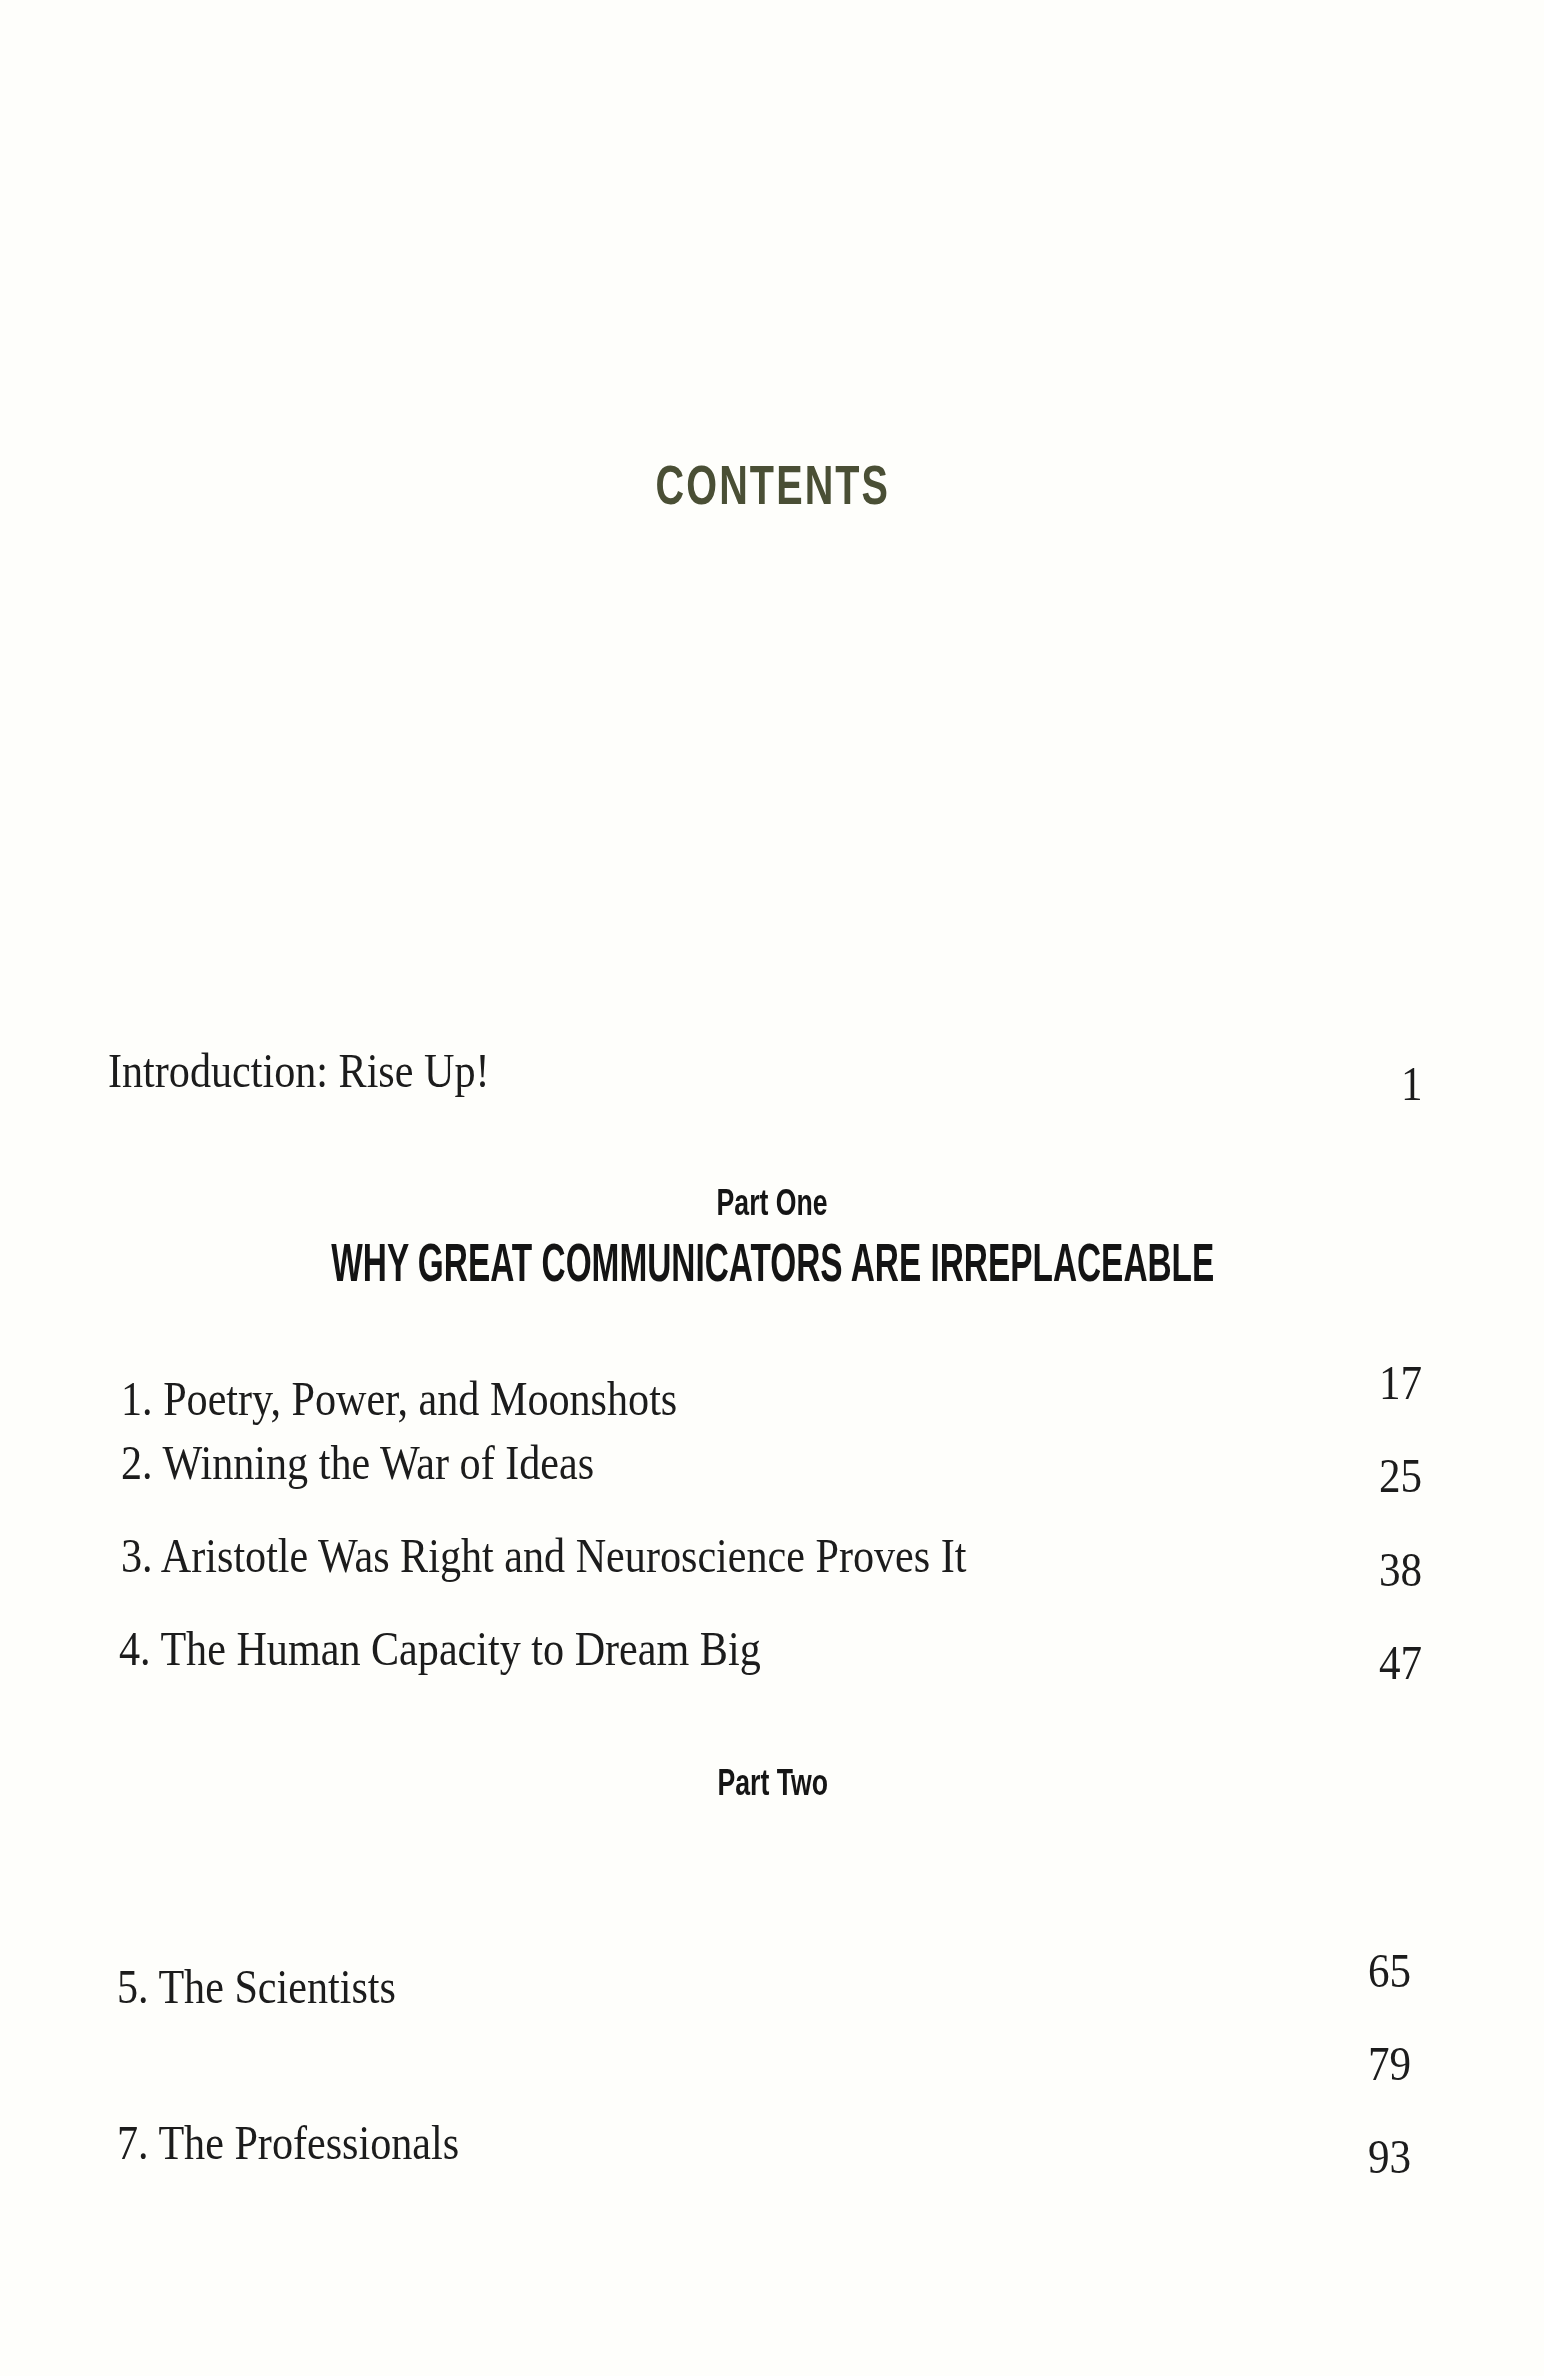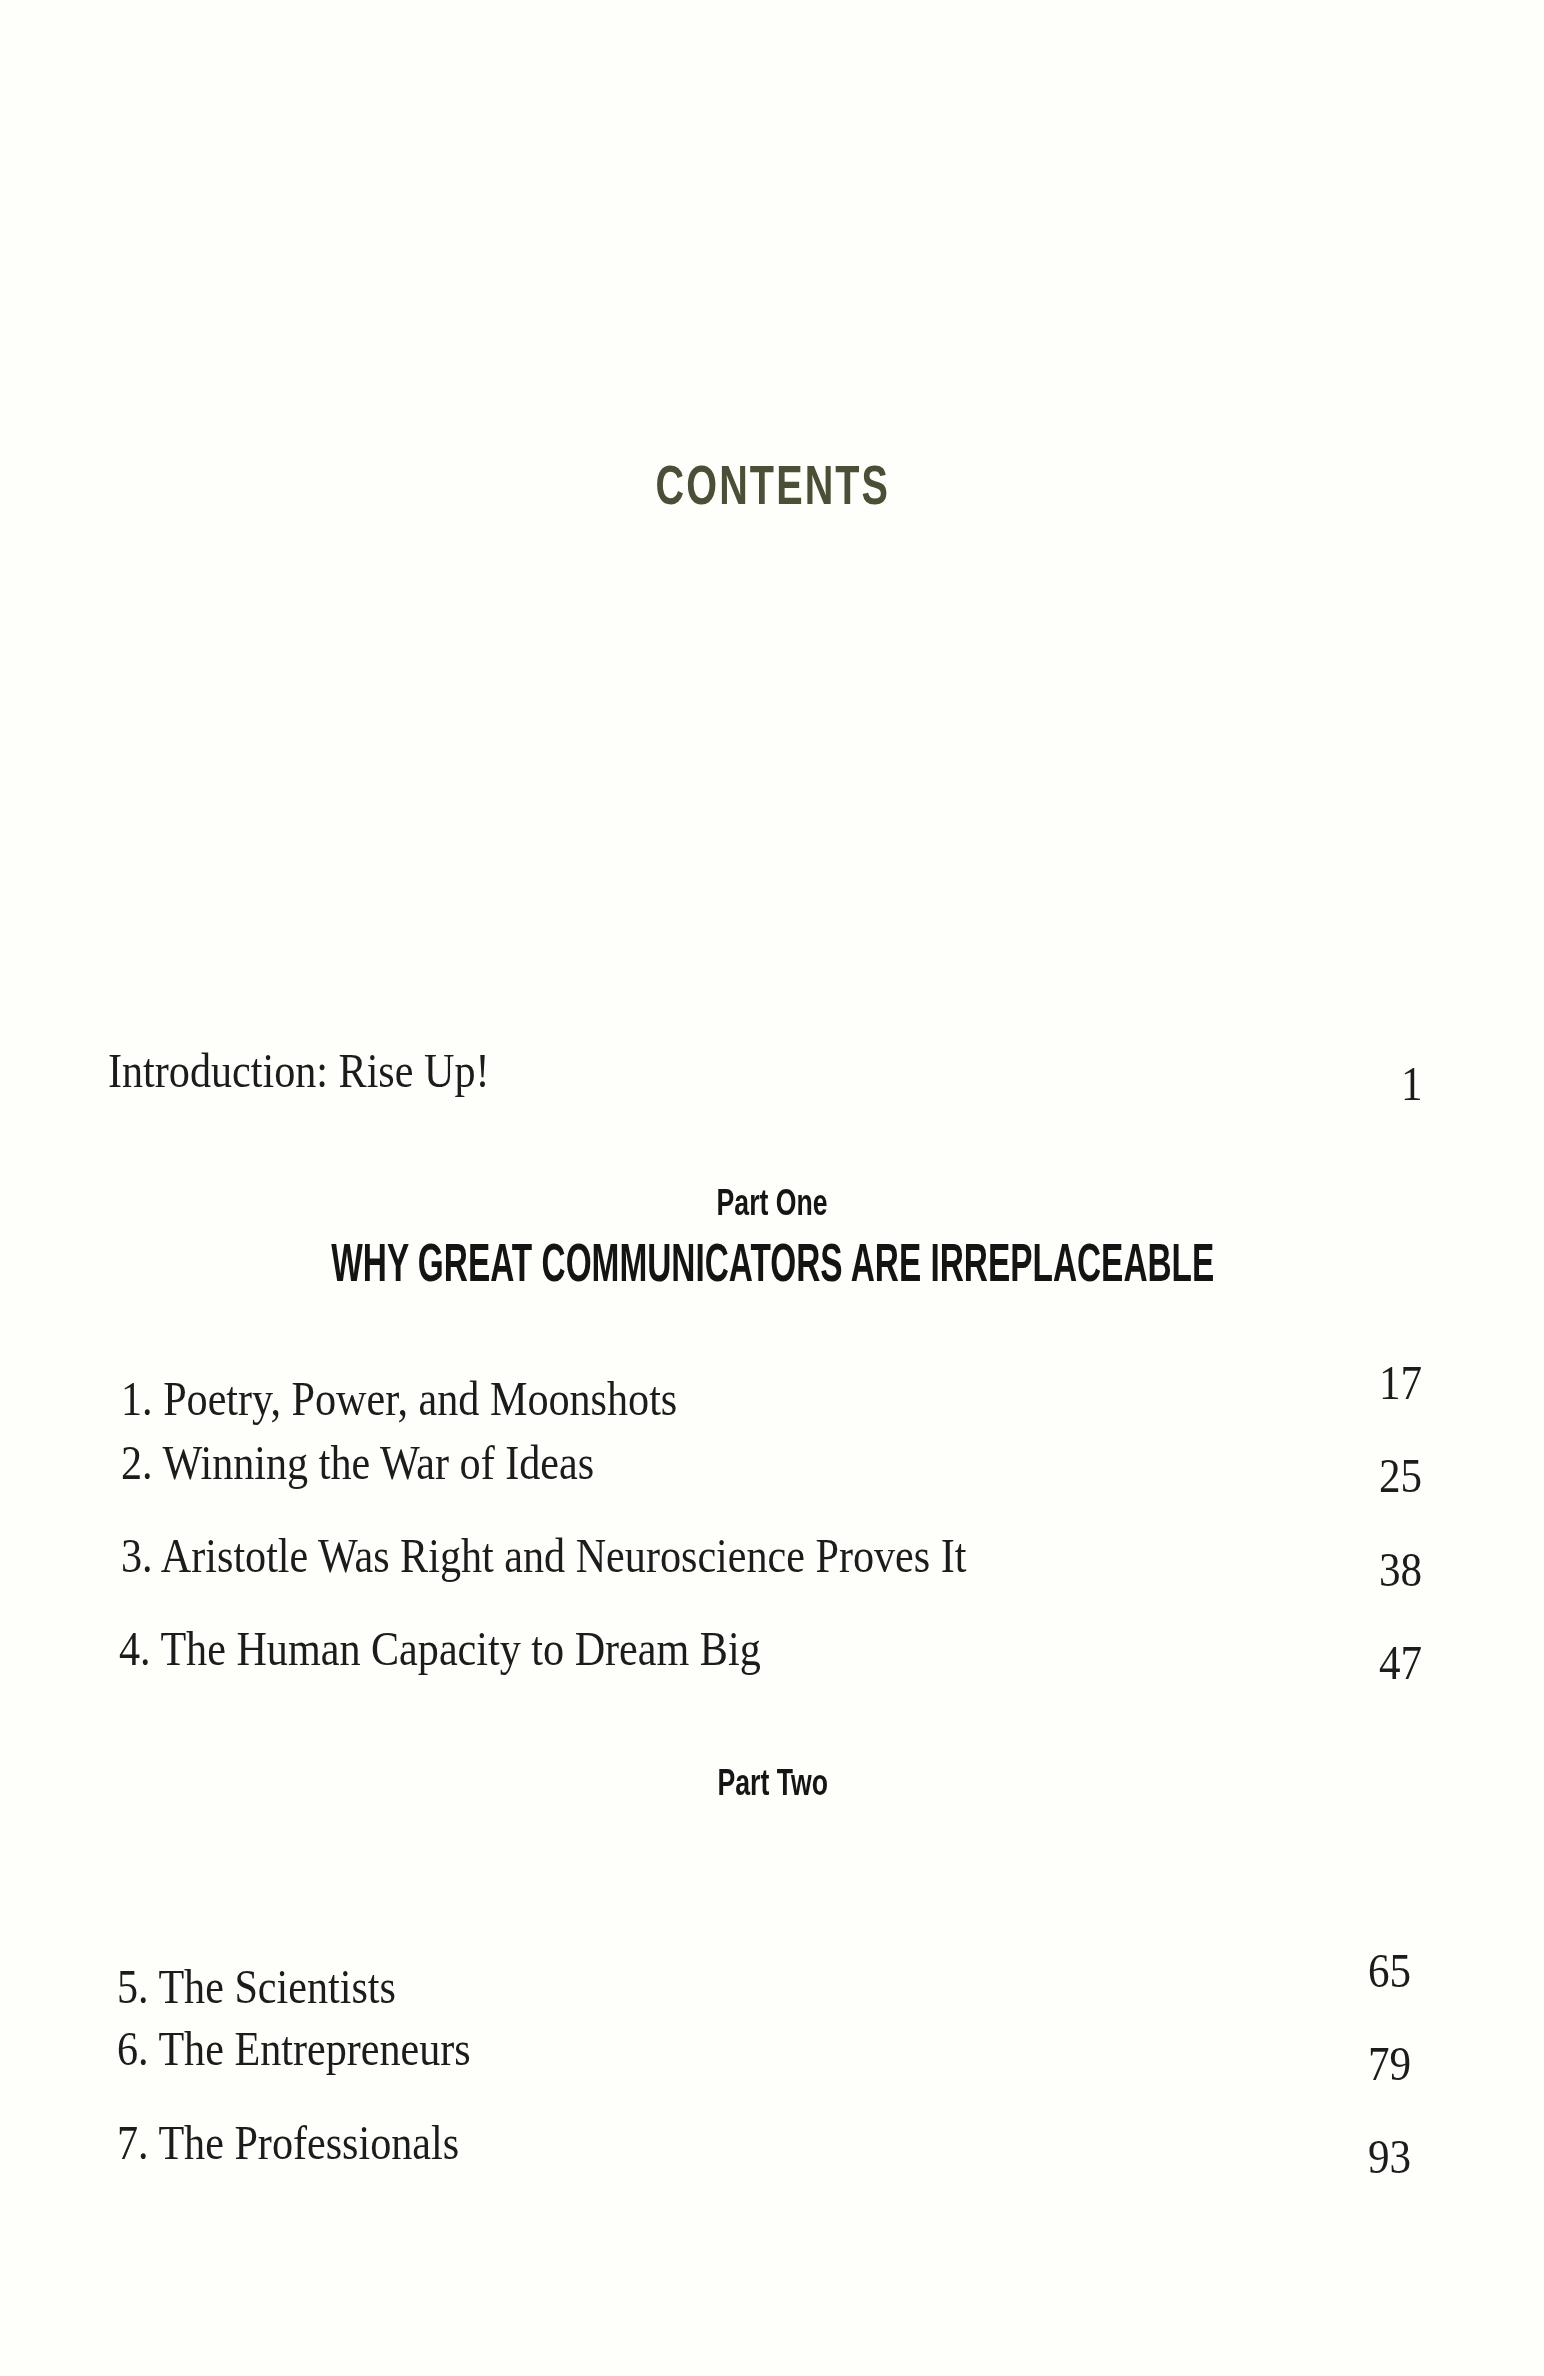--- a/index.html
+++ b/index.html
@@ -103,23 +103,20 @@
 
   <div class="center-wrap" style="top:1764px;">
     <span class="cond-sans part-label">Part Two</span>
   </div>
 
   <div class="abs" style="left:117px; top:1962px;text-decoration:underline;">
     <span class="serif">5. The Scientists</span>
   </div>
   <span class="pagenum" style="top:1946px; right:134px;">65</span>
 
-  <div class="abs" style="left:117px; top:2024px;">
-    <span class="serif">6. The Entrepreneurs</span>
-  </div>
   <span class="pagenum" style="top:2039px; right:134px;">79</span>
 
   <div class="abs" style="left:117px; top:2118px;">
     <span class="serif">7. The Professionals</span>
   </div>
   <span class="pagenum" style="top:2132px; right:134px;">93</span>
 
 </div>
 
 

